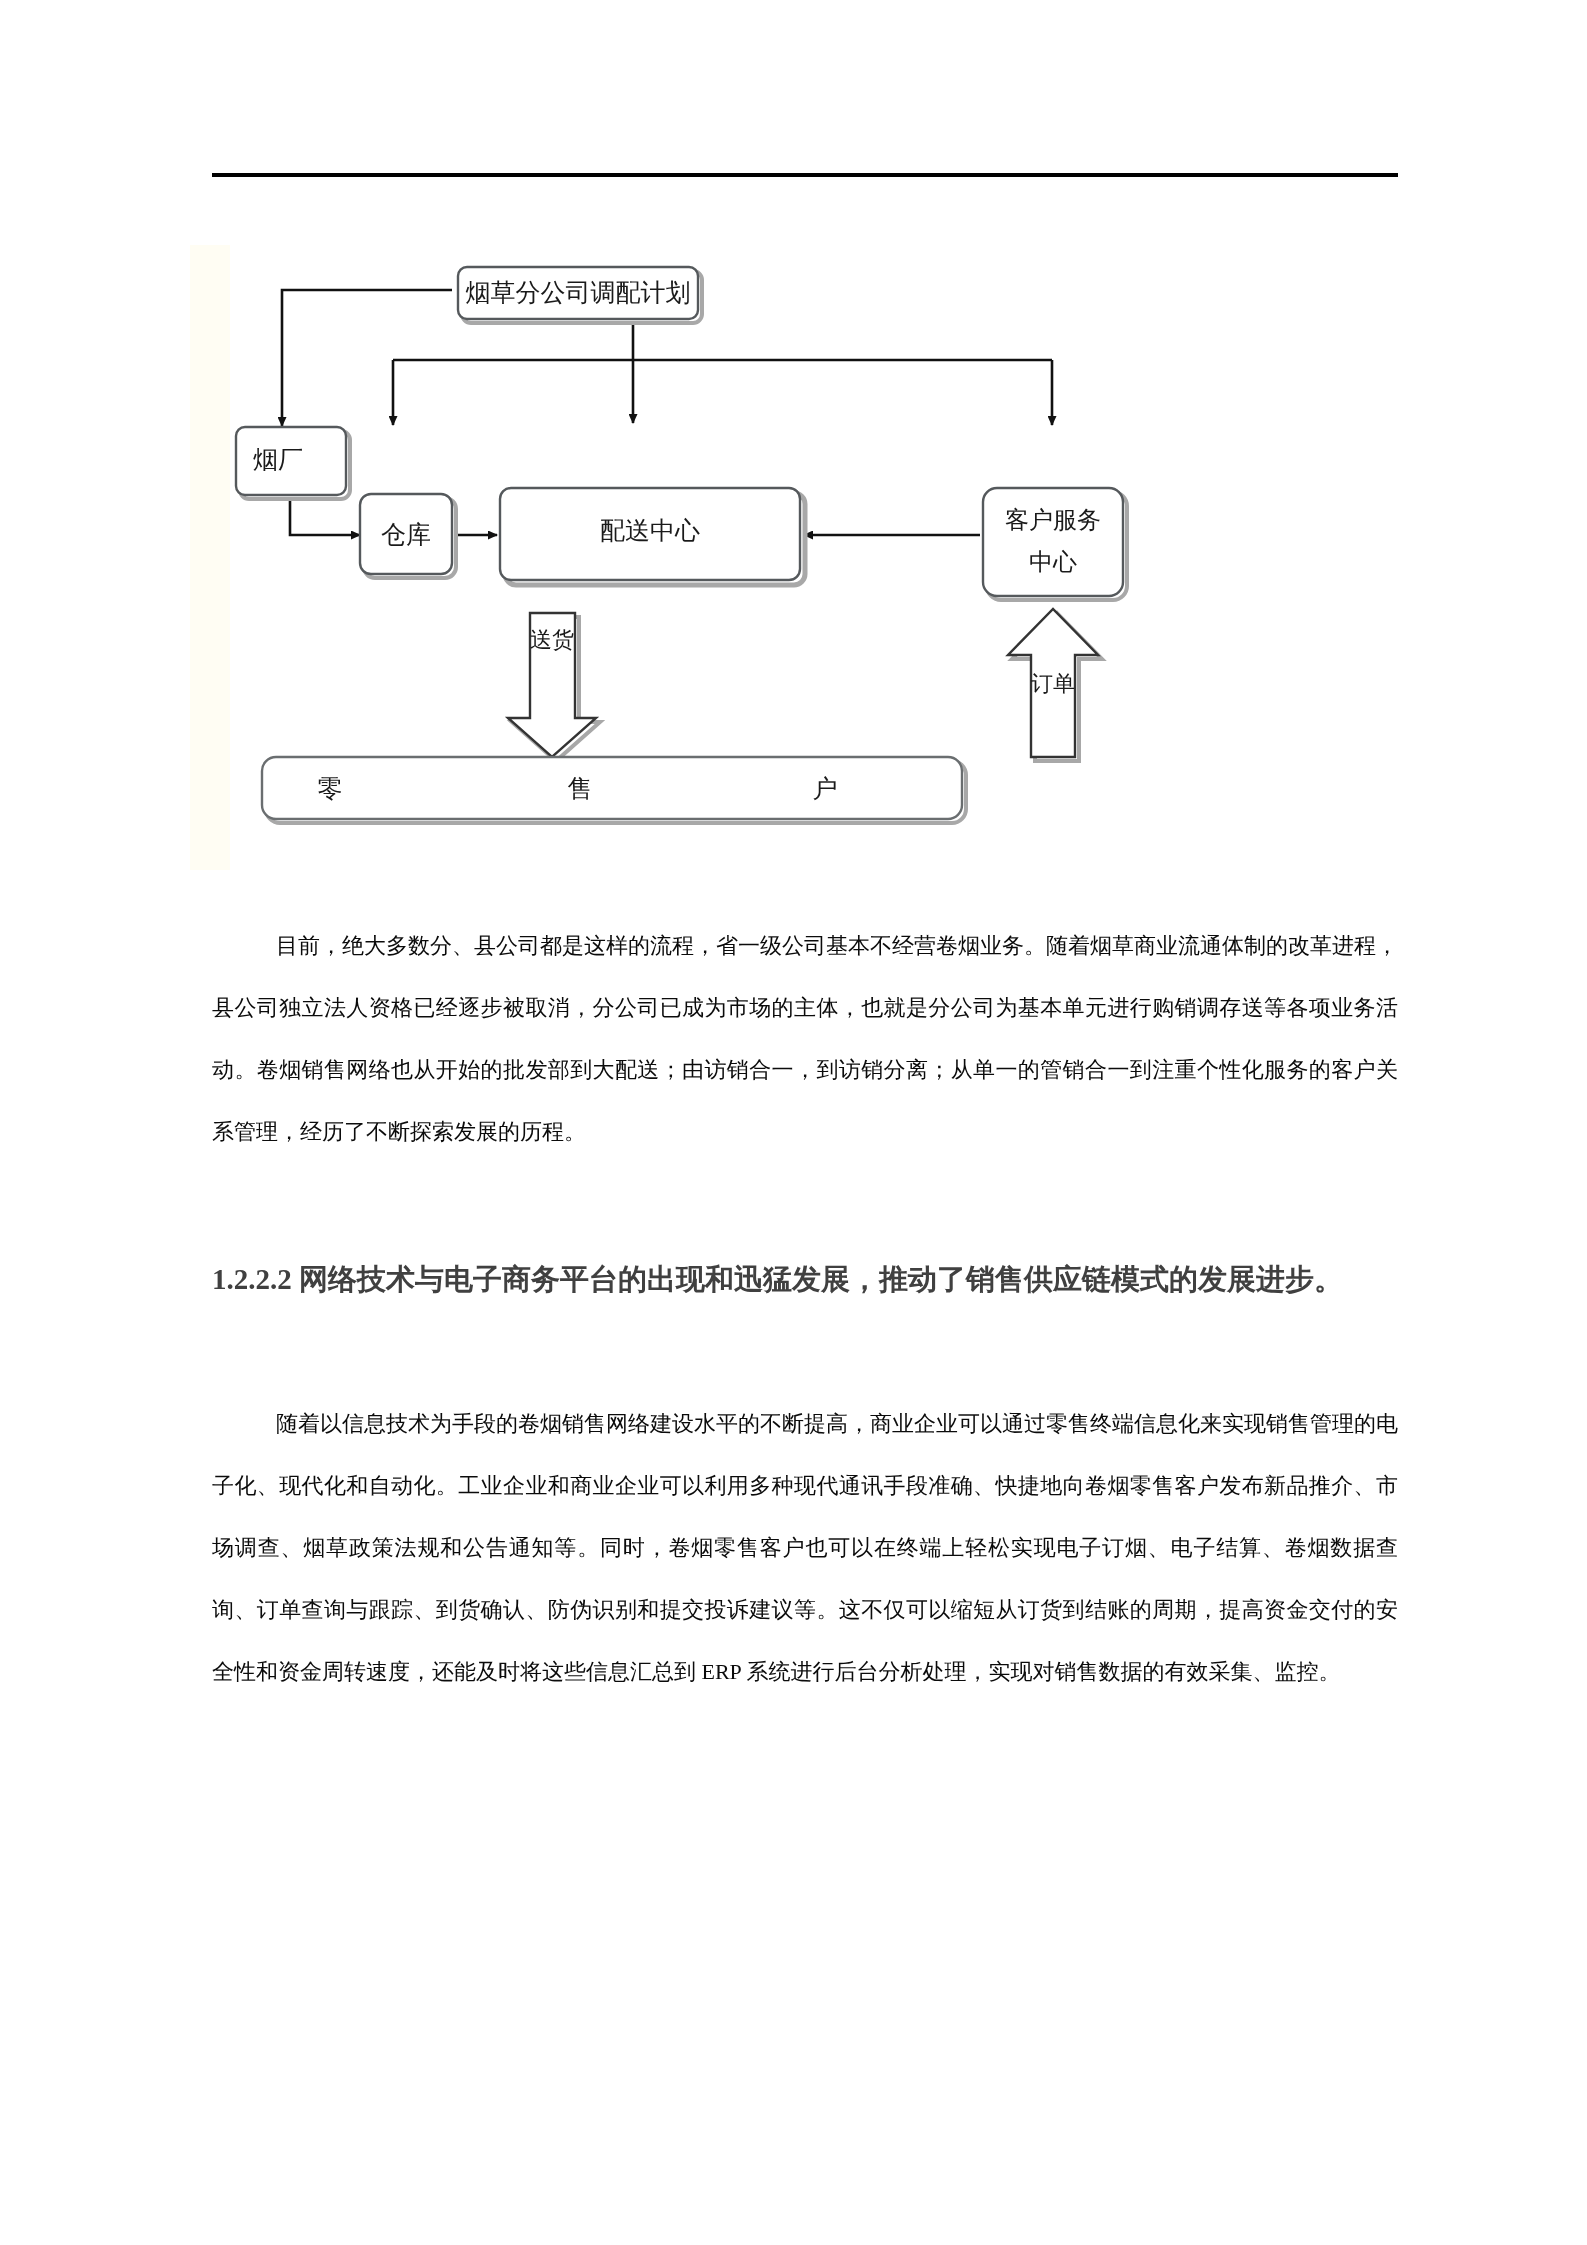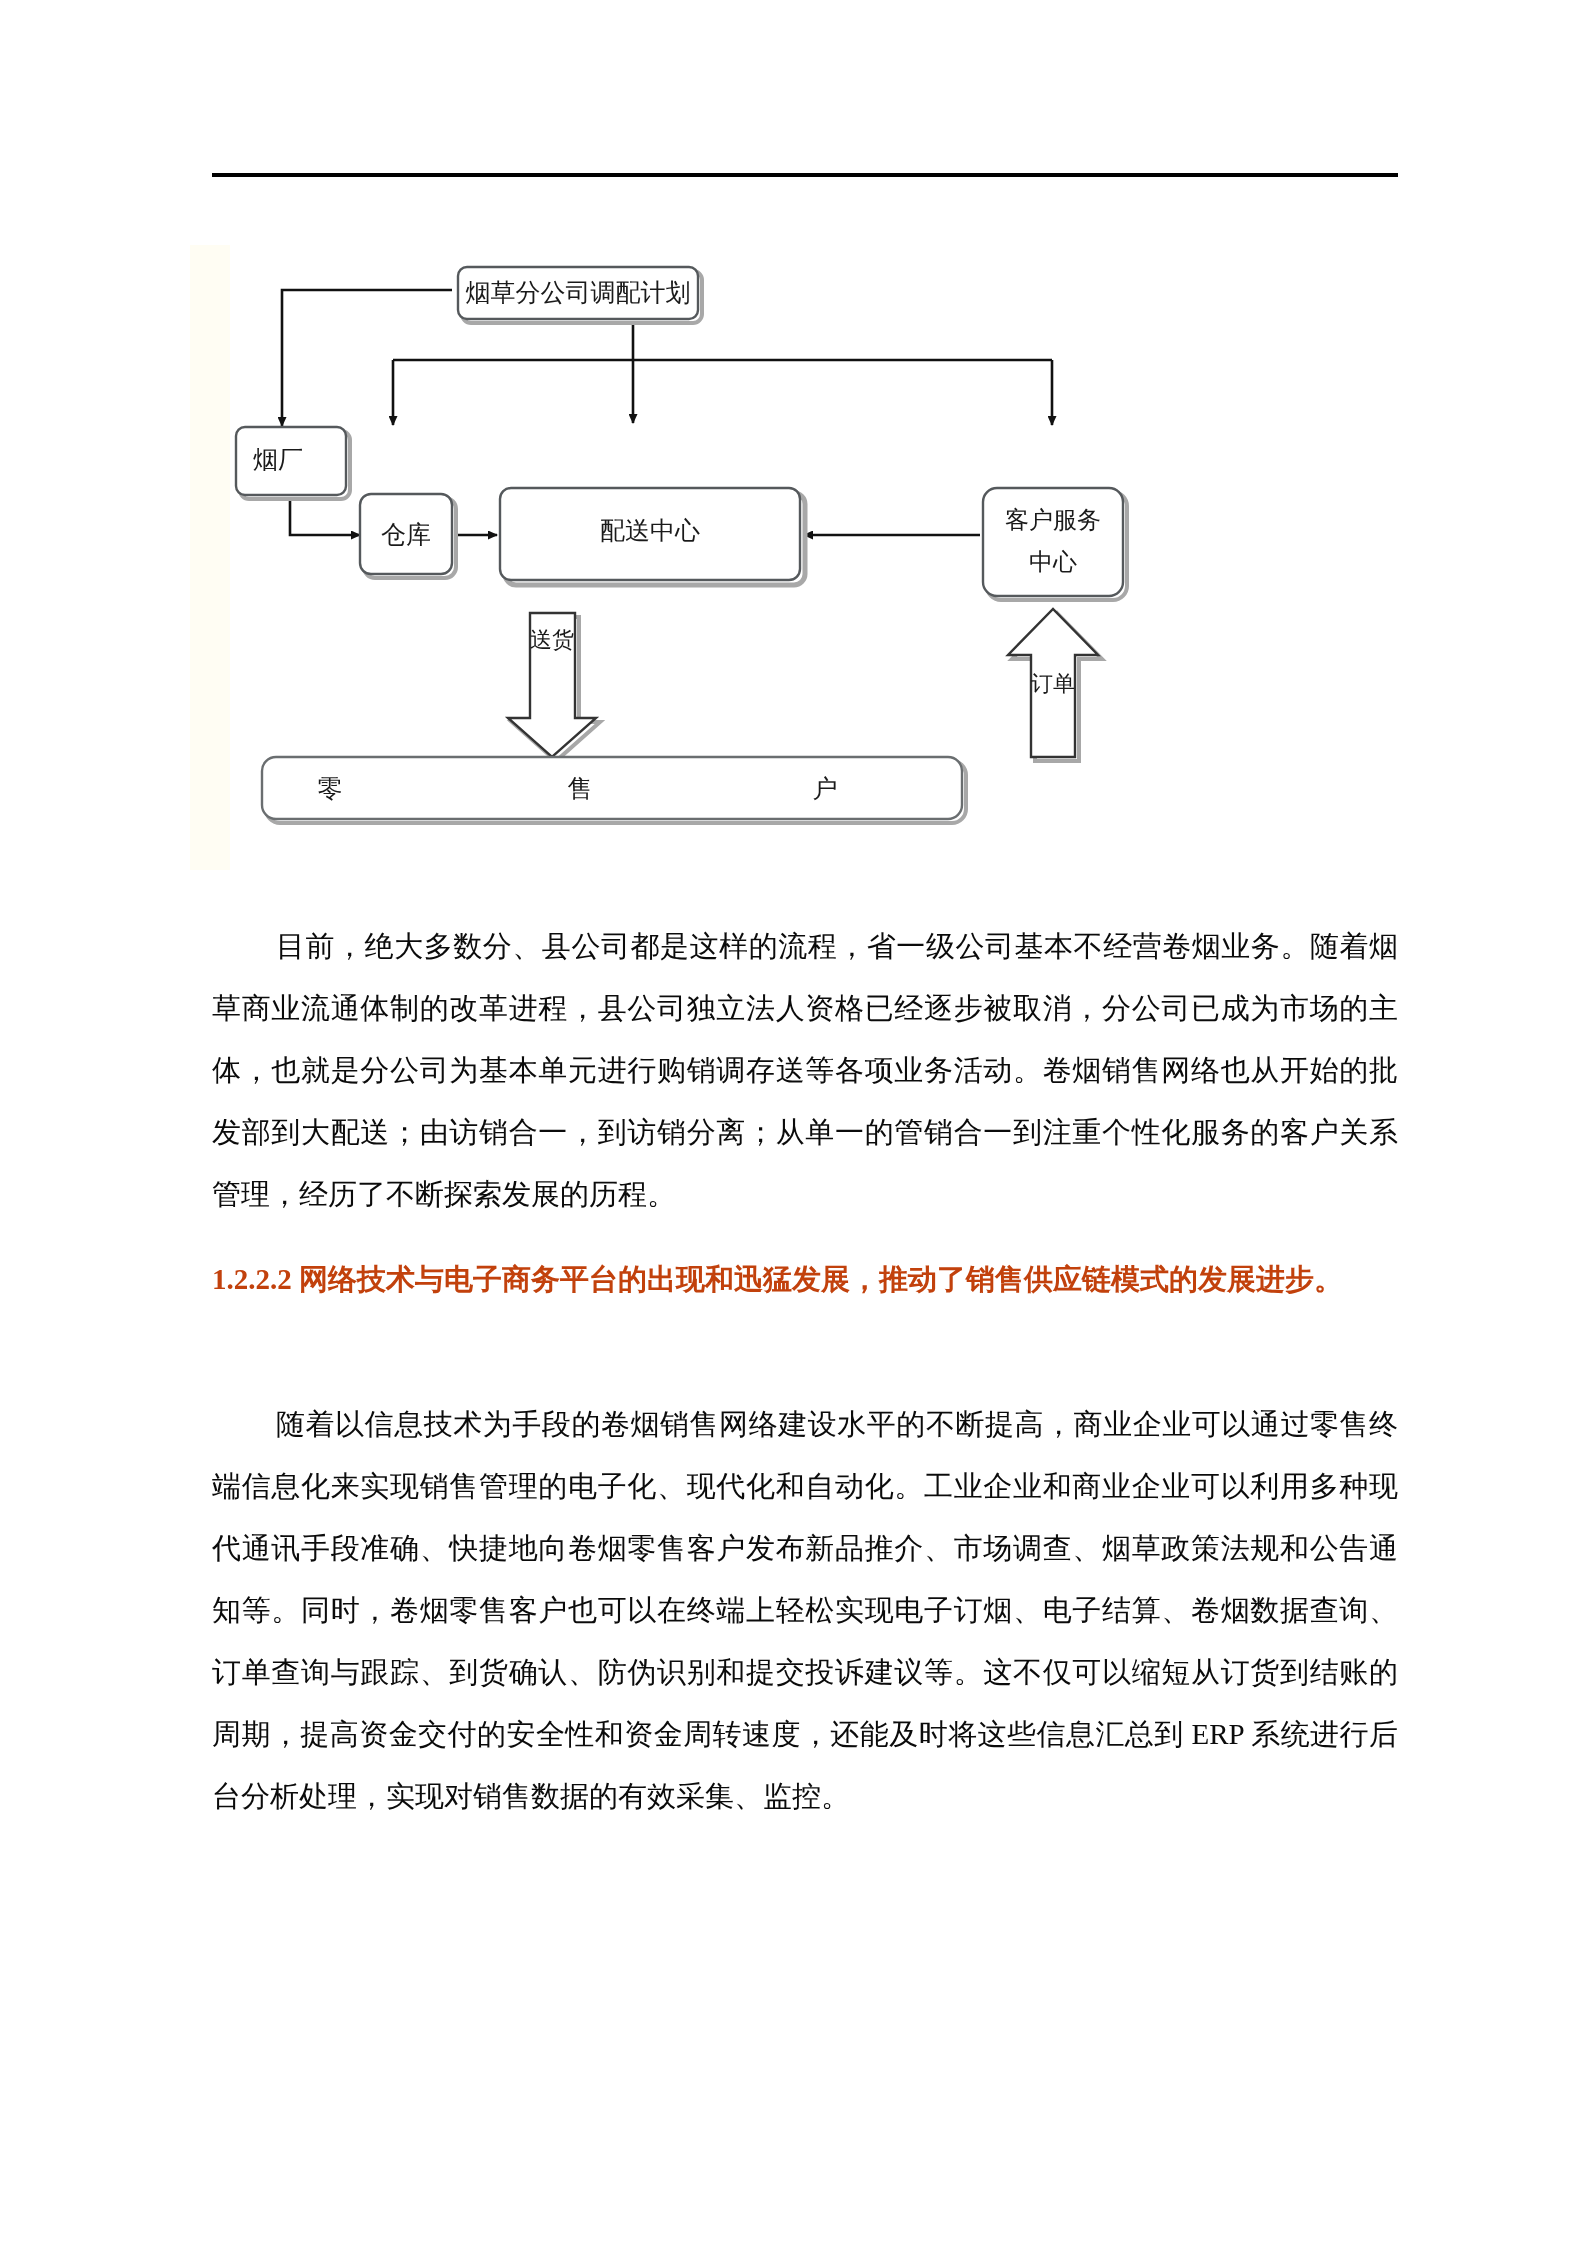--- a/index.html
+++ b/index.html
@@ -73,36 +73,36 @@
     fill: #1a1a1a;
     font-size: 25px;
     dominant-baseline: middle;
   }
 
   
   .body-block {
     position: absolute;
     left: 212px;
     width: 1186px;
-    font-size: 29px;
+    font-size: 22px;
     line-height: 62px;
     color: #0b0b0b;
     text-align: justify;
     text-justify: inter-ideograph;
     font-family: "Liberation Serif", "DejaVu Serif", serif;
   }
   .indent2 { text-indent: 64px; }
   .heading {
     position: absolute;
     left: 212px;
     width: 1186px;
     font-size: 29px;
     line-height: 62px;
     font-weight: bold;
-    color: #c2410c;
+    color: #404040;
     text-align: justify;
     text-justify: inter-ideograph;
     font-family: "Liberation Serif", "DejaVu Serif", serif;
   }
 
   
   .footer {
     position: absolute;
     left: 0;
     top: 1963px;

